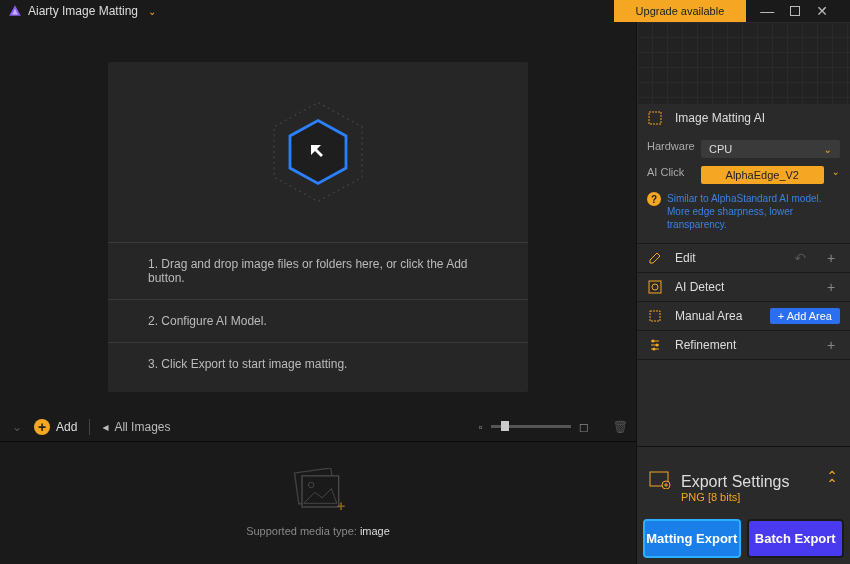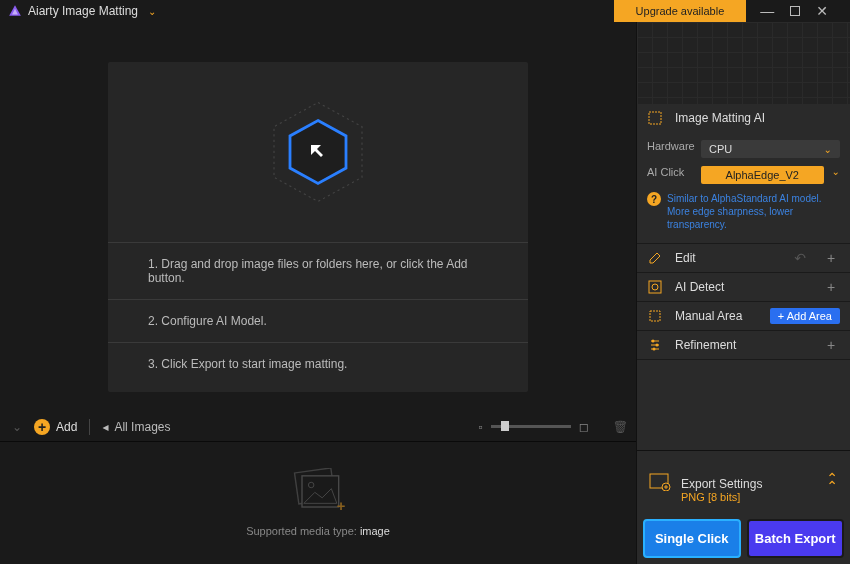--- a/index.html
+++ b/index.html
@@ -65,21 +65,21 @@
 .chv-outer { color: #f5a623; font-size: 10px; margin-left: 8px; }
 .model-desc { display: flex; gap: 6px; font-size: 10px; margin-top: 4px; }
 .info-icn { width: 14px; height: 14px; border-radius: 50%; background: #f5a623; color: #222; display: flex; align-items: center; justify-content: center; font-weight: bold; font-size: 10px; flex-shrink: 0; }
 .model-desc .txt { color: #3b82e0; line-height: 1.3; }
 
 .right-spacer { flex: 1; }
 
 .export-settings { border-top: 1px solid #111; padding: 10px 12px; display: flex; align-items: center; gap: 10px; }
 .export-settings .icn { width: 22px; height: 18px; position: relative; }
 .export-settings .info { flex: 1; }
-.export-settings .title { color: #ddd; font-size: 12px; margin-top: 16px; }
+.export-settings .title { color: #ddd; font-size: 16px; margin-top: 16px; }
 .export-settings .fmt { color: #f5a623; font-size: 11px; }
 .dbl-chevron { color: #f5a623; font-size: 14px; line-height: 0.6; display: flex; flex-direction: column; }
 
 .export-btns { display: flex; padding: 6px; gap: 6px; }
 .export-btn { flex: 1; padding: 10px 0; text-align: center; font-size: 13px; font-weight: bold; border-radius: 4px; border: 2px solid transparent; }
 .export-btn.single { background: #1a7fe8; color: #fff; border-color: #2ab0ff; }
 .export-btn.batch { background: #4a3aef; color: #ffffff; border-color: #1a1a1a; }
 </style>
 </head>
 <body>
@@ -262,17 +262,17 @@
         <div class="title">Export Settings</div>
         <div class="fmt">PNG   [8 bits]</div>
       </div>
       <div class="dbl-chevron">
           <span>⌃</span>
           <span>⌃</span>
         </div>
     </div>
 
     <div class="export-btns">
-      <div class="export-btn single">Single Click</div>
+      <div class="export-btn single">Matting Export</div>
       <div class="export-btn batch">Batch Export</div>
     </div>
   </div>
 </div>
 
 </body></html>

